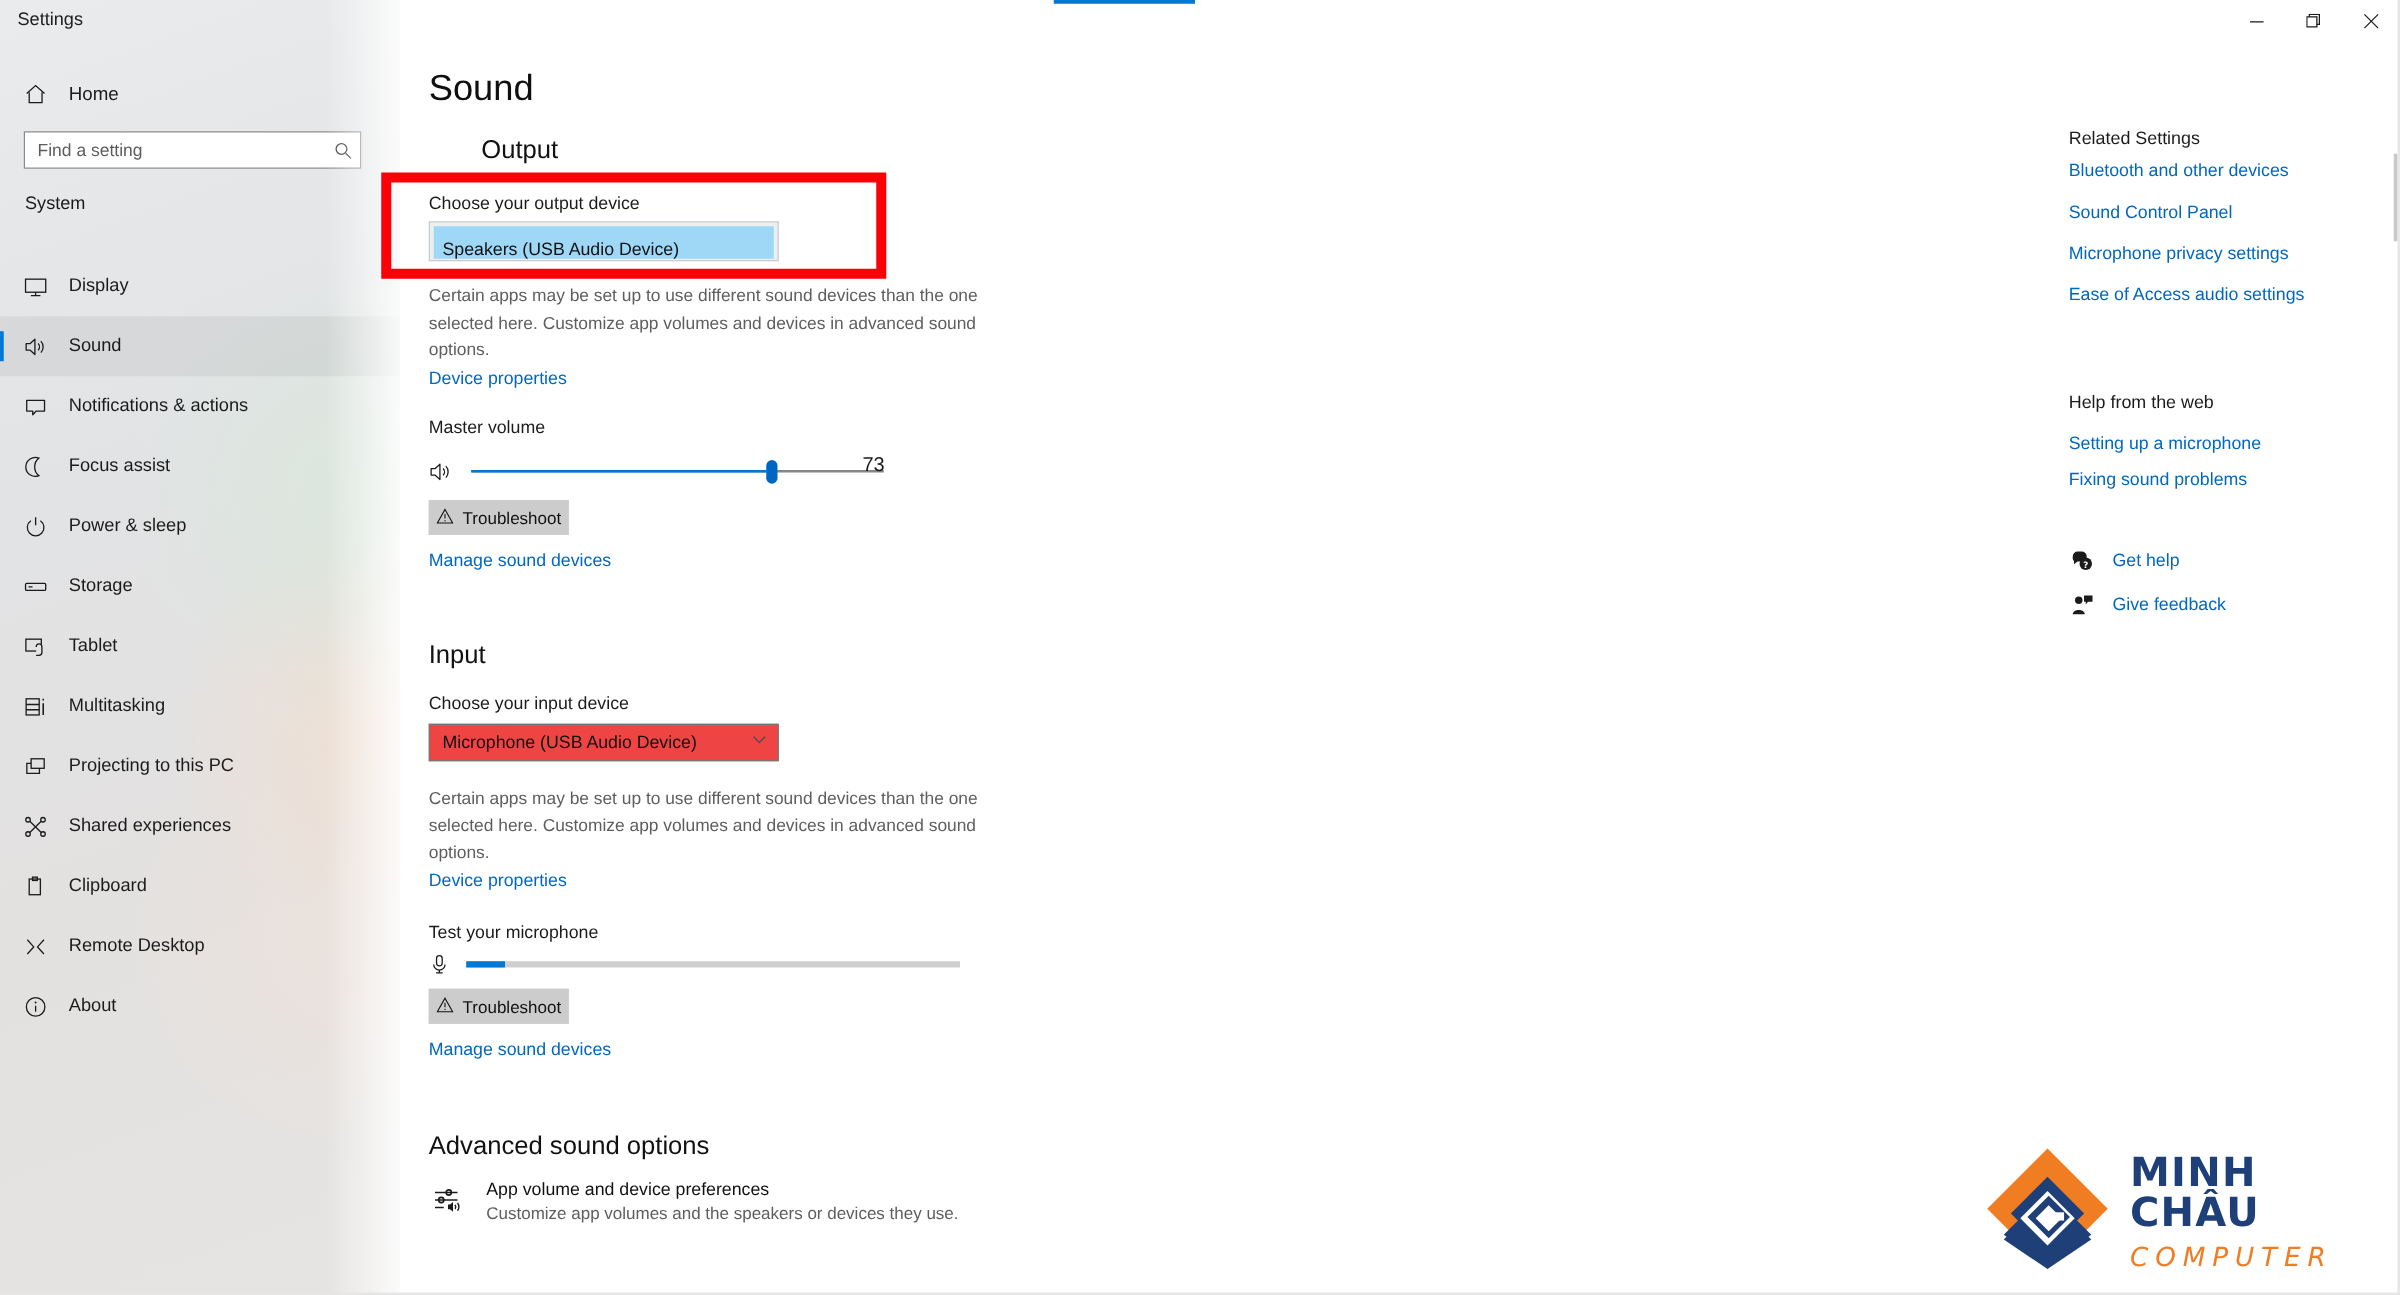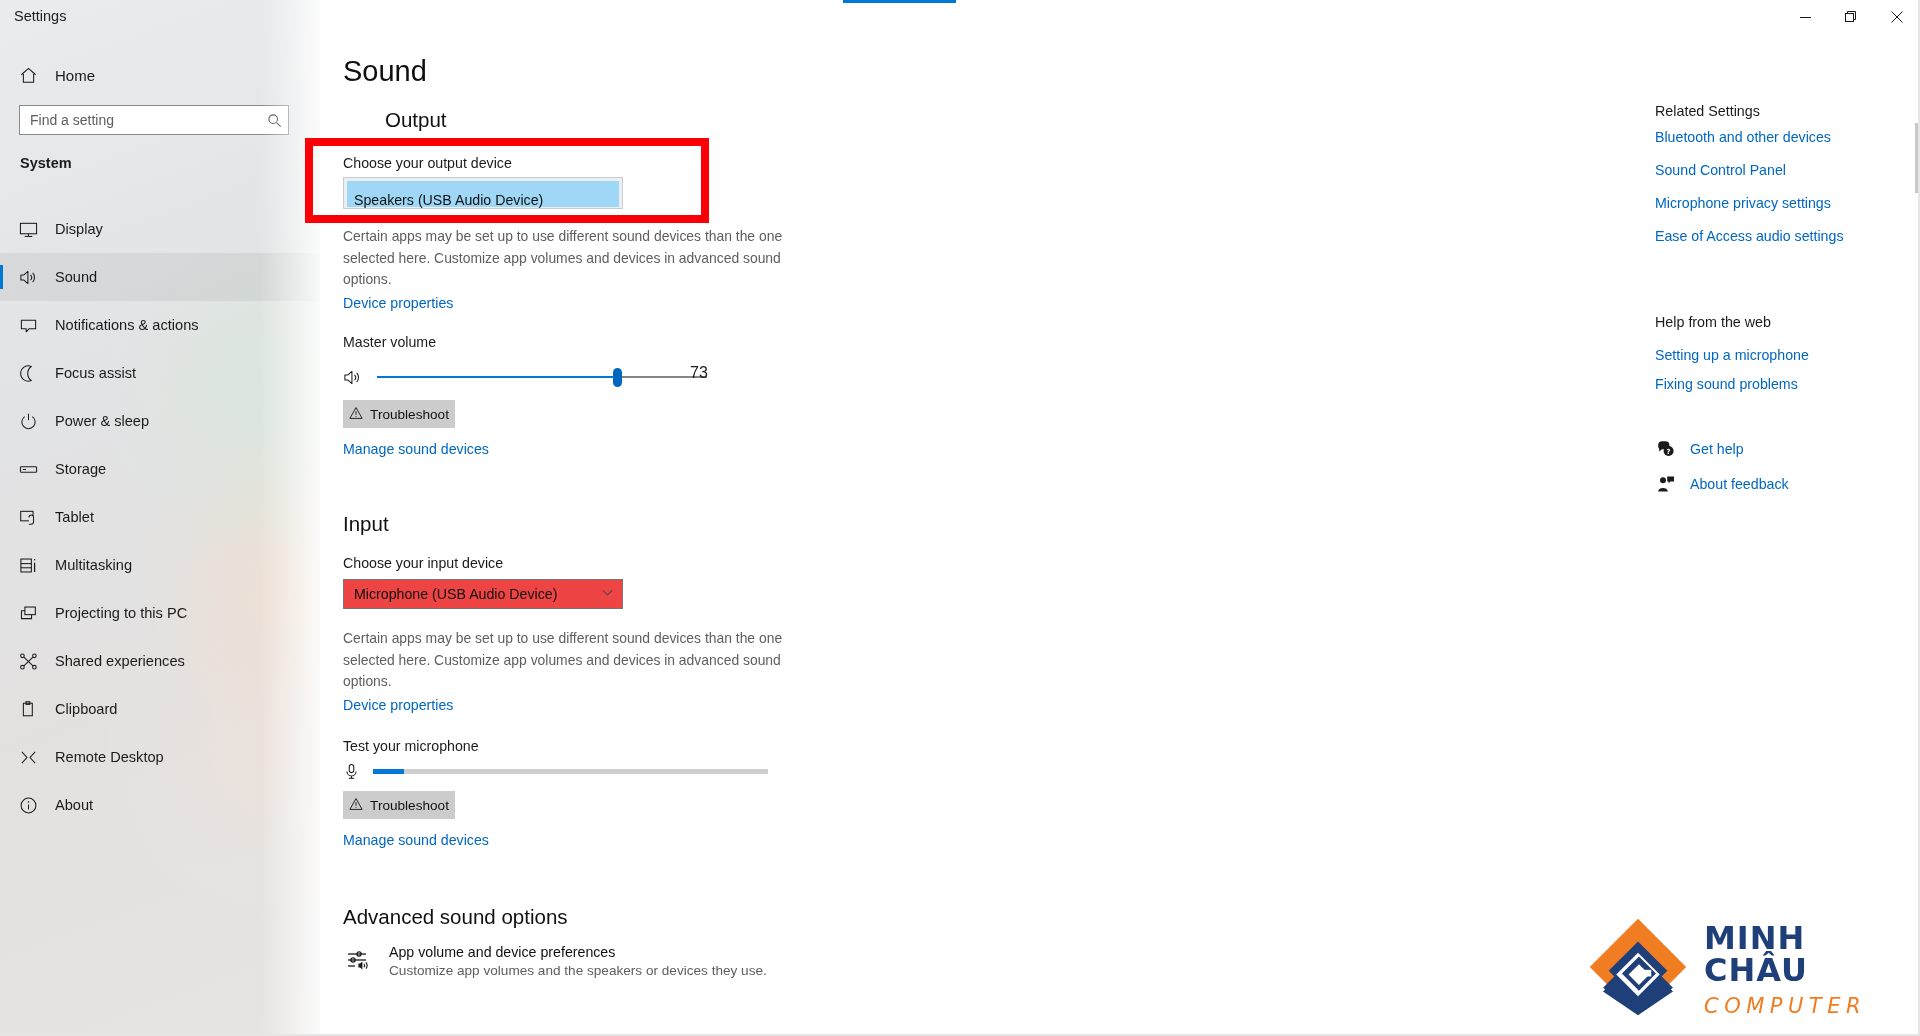--- a/index.html
+++ b/index.html
@@ -75,21 +75,21 @@
   .searchbox input {
     flex: 1; border: 0; outline: 0; background: transparent;
     font-family: "Liberation Sans", sans-serif;
     font-size: 14px; color: #404040; padding-left: 10px;
   }
   .searchbox input::placeholder { color: #5d5d5d; }
   .search-icon { width: 28px; display: flex; align-items: center; justify-content: center; color: #3a3a3a; }
 
   .nav-group-title {
     position: absolute; left: 20px; top: 155px;
-    font-size: 14.5px; font-weight: bold; color: #1b1b1b;
+    font-size: 14.5px; font-weight: normal; color: #1b1b1b;
   }
 
   .navlist { position: absolute; left: 0; top: 205px; width: 320px; }
   .nav-item {
     position: relative;
     height: 48px; display: flex; align-items: center;
     padding-left: 19px; cursor: default;
   }
   .nav-item.selected { background: rgba(0,0,0,0.055); }
   .nav-item.selected::before {
@@ -571,21 +571,21 @@
         <span class="rp-action-label">Get help</span>
       </div>
       <div class="rp-action-row">
         <span class="rp-action-icon">
           <svg width="18" height="18" viewBox="0 0 18 18">
             <circle cx="6" cy="5.2" r="3" fill="#1b1b1b"></circle>
             <path d="M1.2 16.4 C1.2 11.8 10.8 11.8 10.8 16.4 Z" fill="#1b1b1b"></path>
             <path d="M10.2 1.4 H17 V6.4 H13.4 L11.6 8.6 V6.4 H10.2 Z" fill="#1b1b1b"></path>
           </svg>
         </span>
-        <span class="rp-action-label">About feedback</span>
+        <span class="rp-action-label">Give feedback</span>
       </div>
     </div>
 
     <div class="scroll-tick"></div>
   </div>
 
   <div class="logo">
     <span>
       <svg width="104" height="104" viewBox="0 0 110 110">
         <path d="M55 4 L106 55 L55 106 L4 55 Z" fill="#f07d22"></path>

